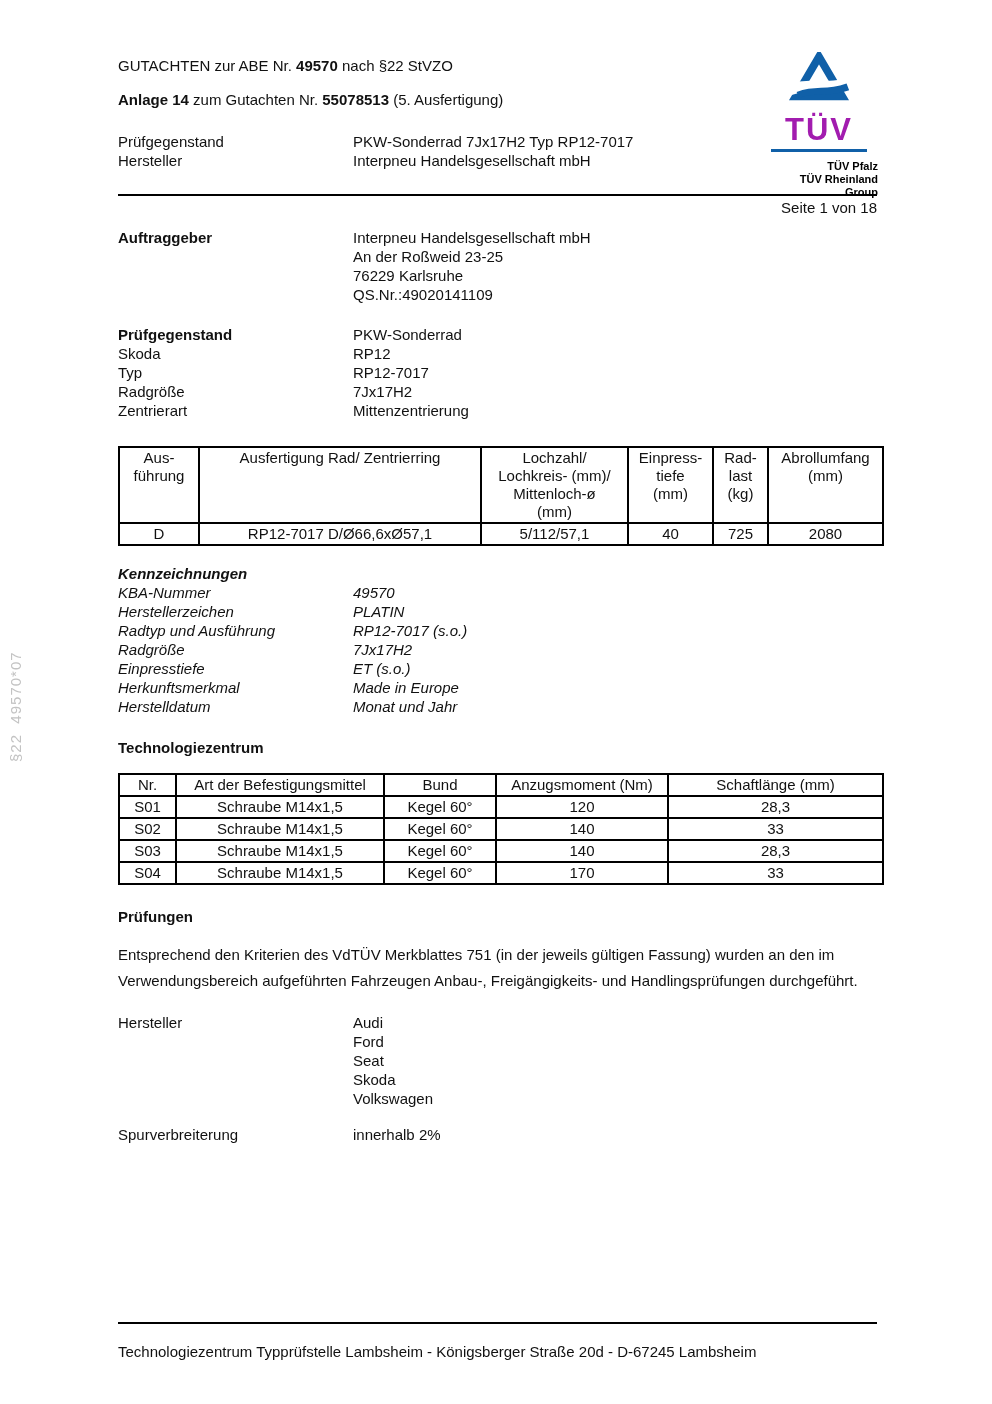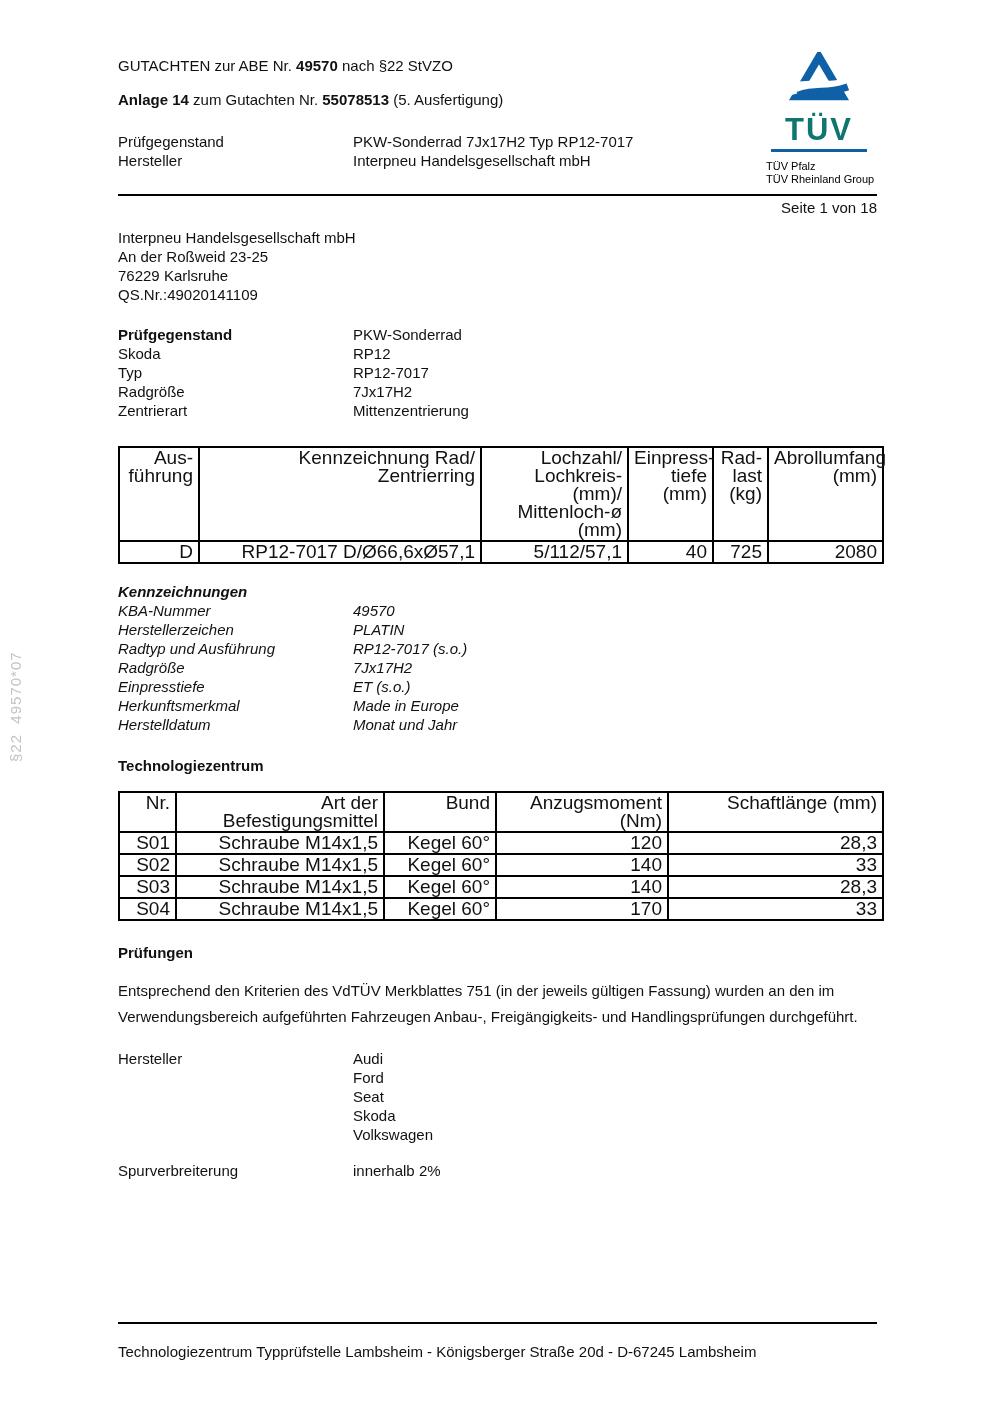--- a/index.html
+++ b/index.html
@@ -31,28 +31,28 @@
   .sec-pruefgegenstand{margin-top:21px;}
   .sec-kennzeichnungen{margin-top:18px;font-style:italic;}
   .sec-befestigung{margin-top:22px;}
   .sec-pruefungen{margin-top:22px;}
   .sec-verwendung{margin-top:17px;}
   .body-par{margin-top:16px;line-height:26px;}
   .sub-block{margin-top:19px;}
   .spur-row{margin-top:17px;}
   
   table{border-collapse:collapse;table-layout:fixed;width:764px;margin-top:26px;}
-  th,td{border:2px solid #000;padding:1px 5px;text-align:right;vertical-align:top;font-weight:normal;font-size:19px;line-height:18px;}
+  th,td{border:2px solid #000;padding:1px 5px;text-align:center;vertical-align:top;font-weight:normal;font-size:15px;line-height:18px;}
   .pre{white-space:pre-line;}
   table.fastener{margin-top:16px;}
   
   .logo{position:absolute;left:760px;top:52px;width:118px;text-align:center;}
-  .logo-word{font-weight:bold;font-size:31px;line-height:32px;letter-spacing:2px;color:#0f766e;margin-top:2px;}
+  .logo-word{font-weight:bold;font-size:31px;line-height:32px;letter-spacing:2px;color:#a21caf;margin-top:2px;}
   .logo-rule{height:3px;width:96px;margin:3px auto 0 auto;}
-  .logo-sub{margin-top:8px;text-align:left;padding-left:6px;font-size:11px;line-height:13px;font-weight:normal;color:#000;}
+  .logo-sub{margin-top:8px;text-align:right;padding-left:6px;font-size:11px;line-height:13px;font-weight:bold;color:#000;}
   
   .watermark{
     position:absolute;left:6px;top:762px;
     transform:rotate(-90deg);transform-origin:0 0;
     white-space:pre;color:#c3c3c3;font-size:15px;letter-spacing:1px;
   }
   
   .footer{position:absolute;left:118px;top:1322px;width:759px;border-top:2px solid #000;padding-top:18px;}
 </style>
 </head>
@@ -90,20 +90,21 @@
       <div class="lv-row">
         <div class="lv-label">Hersteller</div>
         <div class="lv-value">Interpneu Handelsgesellschaft mbH</div>
       </div>
     </div>
 
     <hr class="rule page-rule">
     <div class="seite">Seite 1 von 18</div>
 
     <div class="sec-auftraggeber lv-row">
+      <div class="lv-label bold">Auftraggeber</div>
       <div class="lv-value">
         <div>Interpneu Handelsgesellschaft mbH</div>
         <div>An der Roßweid 23-25</div>
         <div>76229 Karlsruhe</div>
         <div>QS.Nr.:49020141109</div>
       </div>
     </div>
 
     <div class="sec-pruefgegenstand">
       <div class="lv-row">
@@ -134,21 +135,21 @@
           <col style="width:282px">
           <col style="width:147px">
         <col style="width:85px">
           <col style="width:55px">
           <col style="width:115px">
       </colgroup>
       <tbody>
           <tr>
         <th class="pre">Aus-
 führung</th>
-        <th class="pre">Kennzeichnung Rad/ Zentrierring</th>
+        <th class="pre">Ausfertigung Rad/ Zentrierring</th>
         <th class="pre">Lochzahl/
 Lochkreis- (mm)/
 Mittenloch-ø
 (mm)</th>
         <th class="pre">Einpress-
 tiefe
 (mm)</th>
         <th class="pre">Rad-
 last
 (kg)</th>

